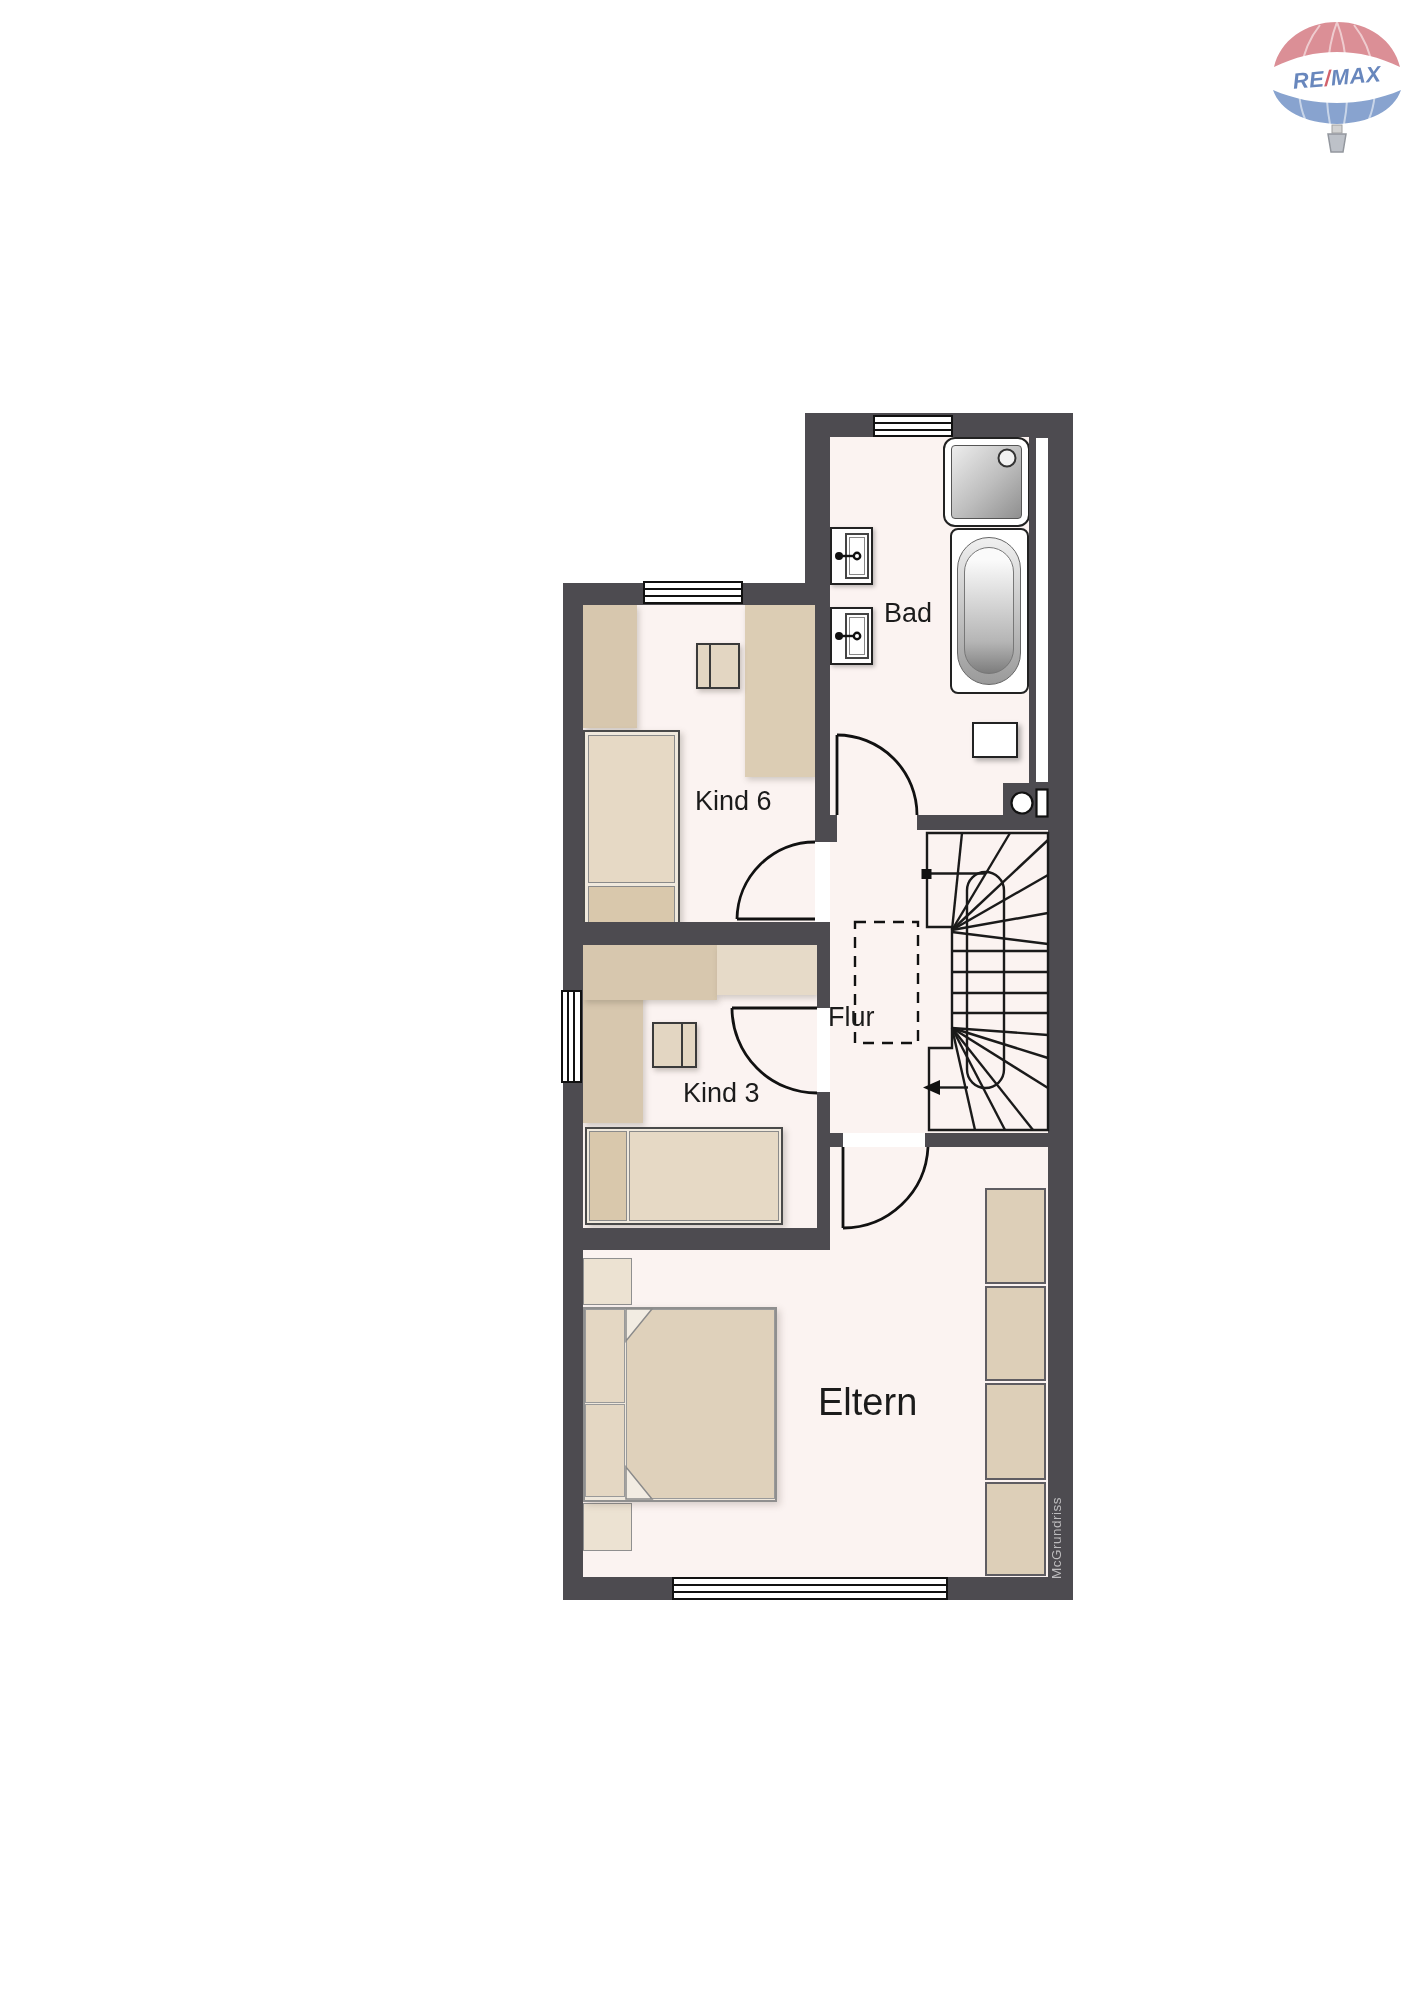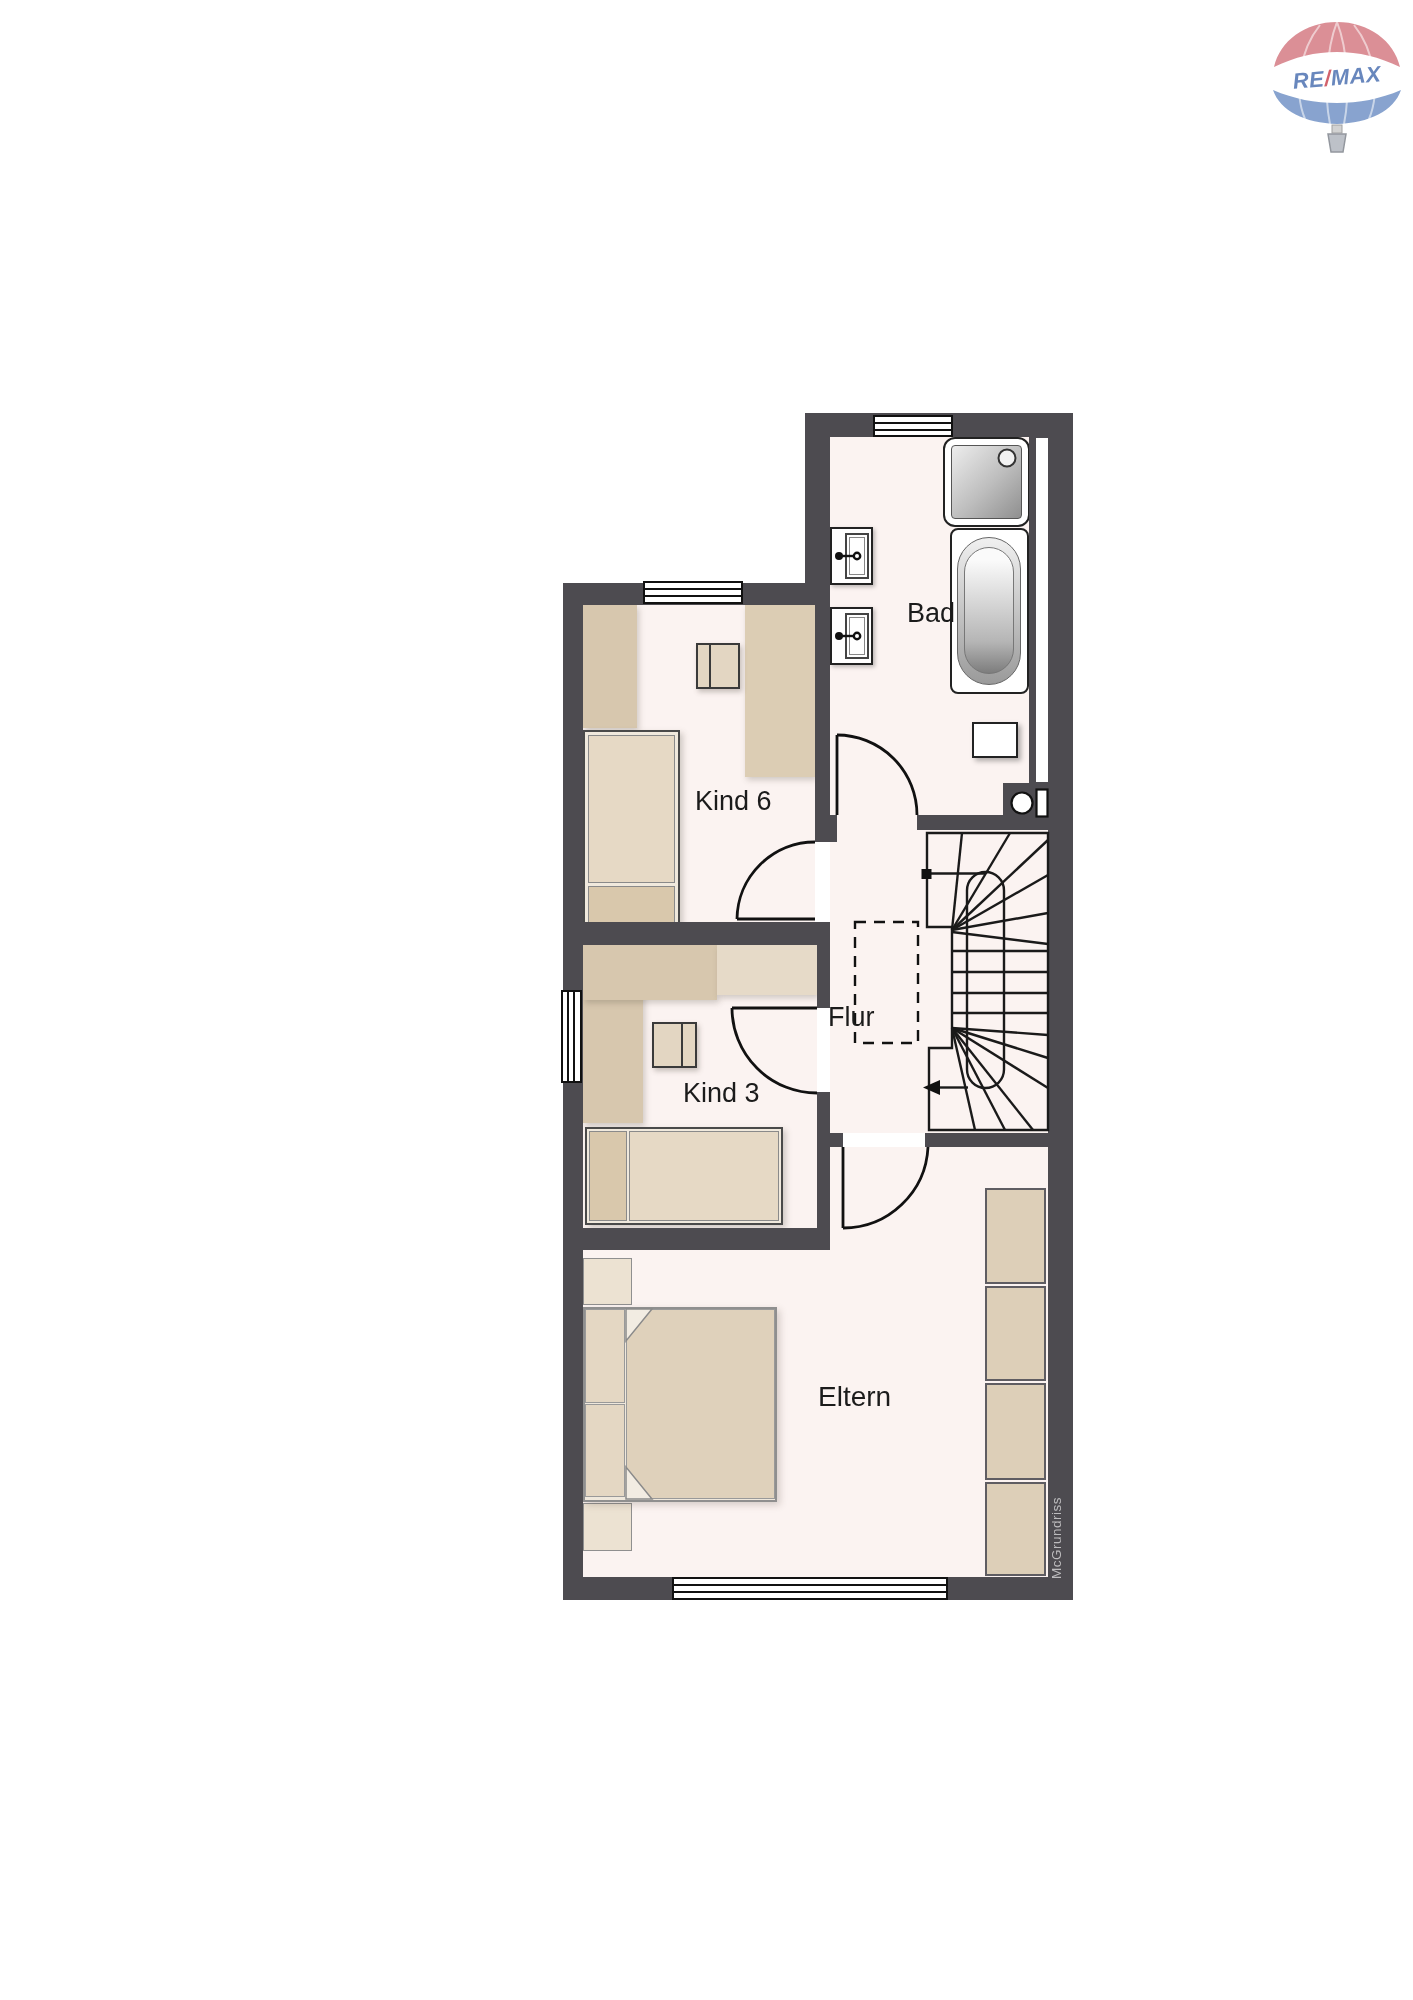--- a/index.html
+++ b/index.html
@@ -179,25 +179,25 @@
   </g>
   <rect x="921.5" y="869" width="10" height="10" fill="#111"></rect>
   <polygon points="940,1080 923,1087.5 940,1095" fill="#111"></polygon>
 
   <g stroke="#8a8a8a" stroke-width="1.5">
     <path d="M 626,1309 L 652,1309 L 626,1341 Z" fill="#f2ece2"></path>
     <path d="M 626,1499 L 652,1499 L 626,1467 Z" fill="#f2ece2"></path>
   </g>
 </svg>
 
-<div class="room-label" style="left:884px;top:600px;margin-left:23px;">Bad</div>
+<div class="room-label" style="left:884px;top:600px;">Bad</div>
 <div class="room-label" style="left:695px;top:788px;">Kind 6</div>
 <div class="room-label" style="left:683px;top:1080px;">Kind 3</div>
 <div class="room-label" style="left:828px;top:1004px;">Flur</div>
-<div class="room-label" style="left:818px;top:1383px;font-size:28px;">Eltern</div>
+<div class="room-label" style="left:818px;top:1383px;font-size:38px;">Eltern</div>
 
 <div class="watermark">McGrundriss</div>
 
 <svg width="160" height="160" viewBox="1257 0 160 160" style="position:absolute;left:1257px;top:0;" xmlns="http://www.w3.org/2000/svg">
   <g opacity="0.92">
 
     <path d="M1337,22 C1300,22 1272,48 1272,80 C1272,106 1301,123 1337,124 C1373,123 1402,106 1402,80 C1402,48 1374,22 1337,22 Z" fill="#ffffff"></path>
 
     <path d="M1337,22 C1305,22 1280,41 1274,67 C1295,57 1315,52 1337,52 C1359,52 1379,57 1400,67 C1394,41 1369,22 1337,22 Z" fill="#d9868e"></path>
 

